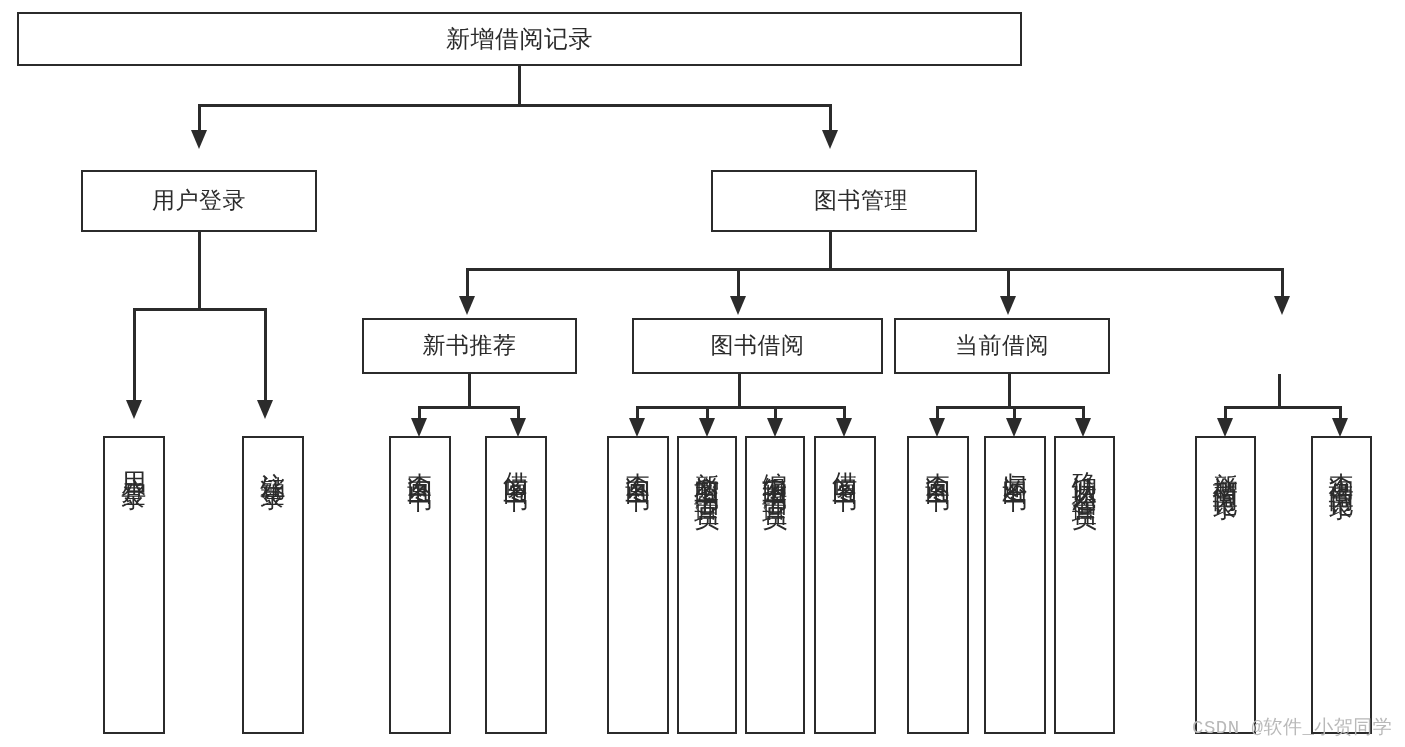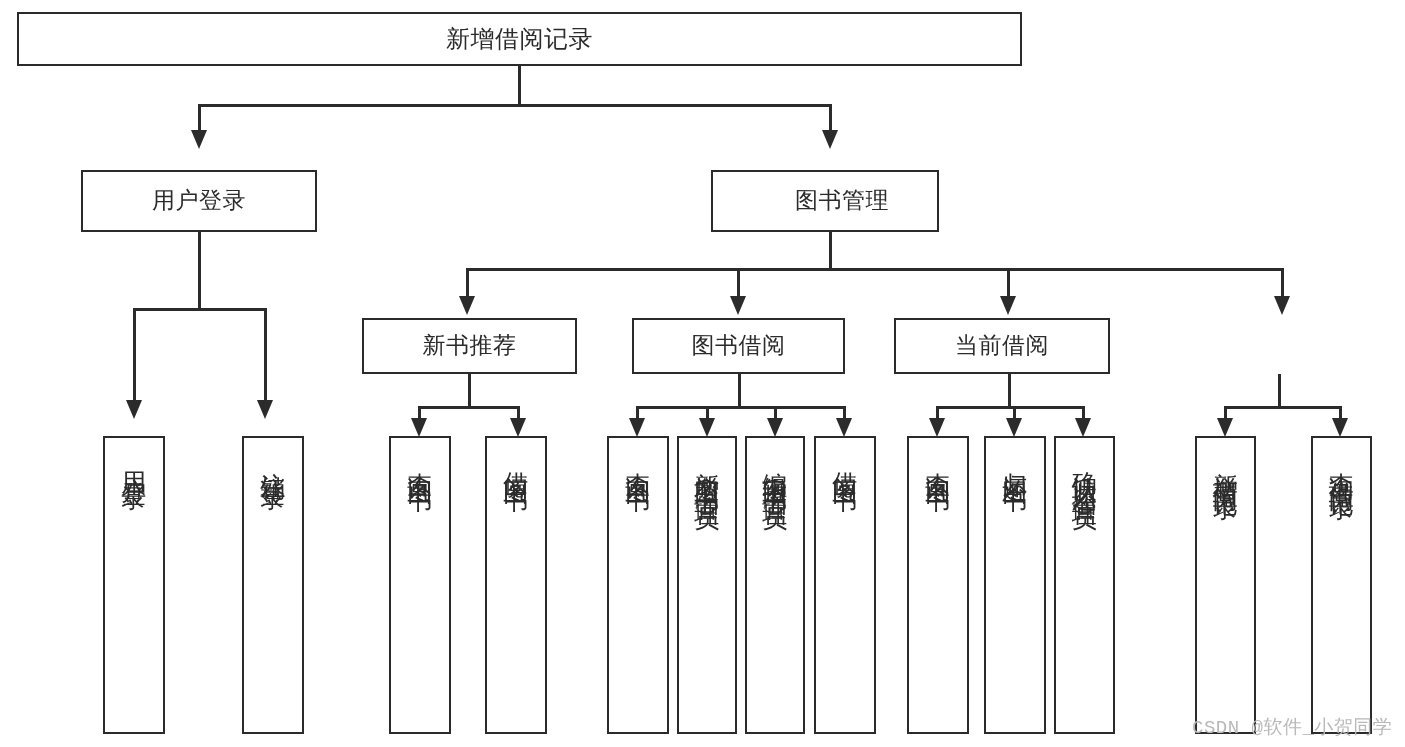--- a/index.html
+++ b/index.html
@@ -86,21 +86,21 @@
   <div class="ln h" style="left:198px;top:104px;width:634px;"></div>
   <div class="ln v" style="left:198px;top:104px;height:28px;"></div>
   <div class="ln v" style="left:829px;top:104px;height:28px;"></div>
   <div class="arrow" style="left:191px;top:130px;"></div>
   <div class="arrow" style="left:822px;top:130px;"></div>
 
   <div class="node h" style="left:81px;top:170px;width:236px;height:62px;">
     <span class="lbl">用户登录</span>
   </div>
 
-  <div class="node h" style="left:711px;top:170px;width:228px;height:62px;padding-left:34px;">
+  <div class="node h" style="left:711px;top:170px;width:266px;height:62px;padding-left:34px;">
     <span class="lbl">图书管理</span>
   </div>
 
   <div class="ln v" style="left:198px;top:232px;height:78px;"></div>
   <div class="ln h" style="left:133px;top:308px;width:134px;"></div>
   <div class="ln v" style="left:133px;top:308px;height:94px;"></div>
   <div class="ln v" style="left:264px;top:308px;height:94px;"></div>
   <div class="arrow" style="left:126px;top:400px;"></div>
   <div class="arrow" style="left:257px;top:400px;"></div>
 
@@ -111,21 +111,21 @@
   <div class="ln v" style="left:1007px;top:268px;height:30px;"></div>
   <div class="ln v" style="left:1281px;top:268px;height:30px;"></div>
   <div class="arrow" style="left:459px;top:296px;"></div>
   <div class="arrow" style="left:730px;top:296px;"></div>
   <div class="arrow" style="left:1000px;top:296px;"></div>
   <div class="arrow" style="left:1274px;top:296px;"></div>
 
   <div class="node h" style="left:362px;top:318px;width:215px;height:56px;">
     <span class="lbl">新书推荐</span>
   </div>
-  <div class="node h" style="left:632px;top:318px;width:213px;height:56px;">
+  <div class="node h" style="left:632px;top:318px;width:251px;height:56px;">
     <span class="lbl">图书借阅</span>
   </div>
   <div class="node h" style="left:894px;top:318px;width:216px;height:56px;">
     <span class="lbl">当前借阅</span>
   </div>
 
   <div class="ln v" style="left:468px;top:374px;height:34px;"></div>
   <div class="ln h" style="left:418px;top:406px;width:102px;"></div>
   <div class="ln v" style="left:418px;top:406px;height:24px;"></div>
   <div class="ln v" style="left:517px;top:406px;height:24px;"></div>

